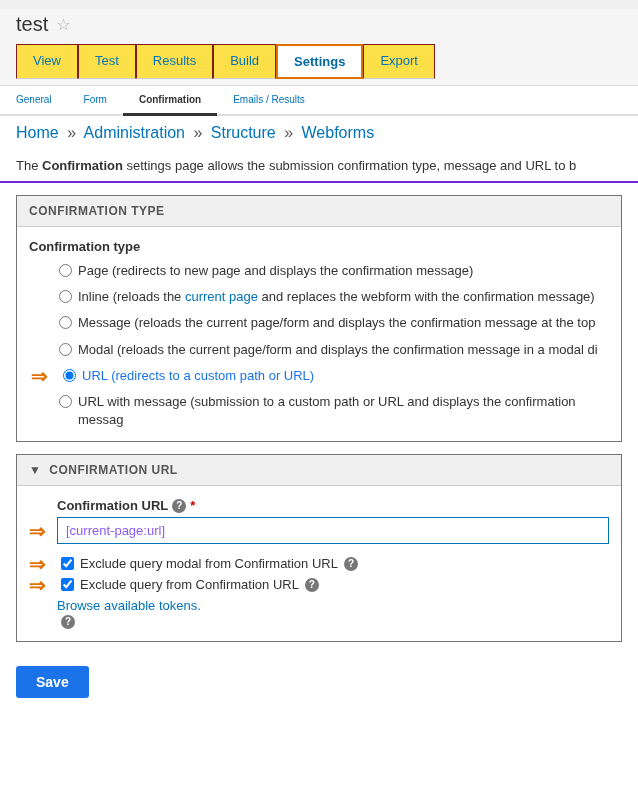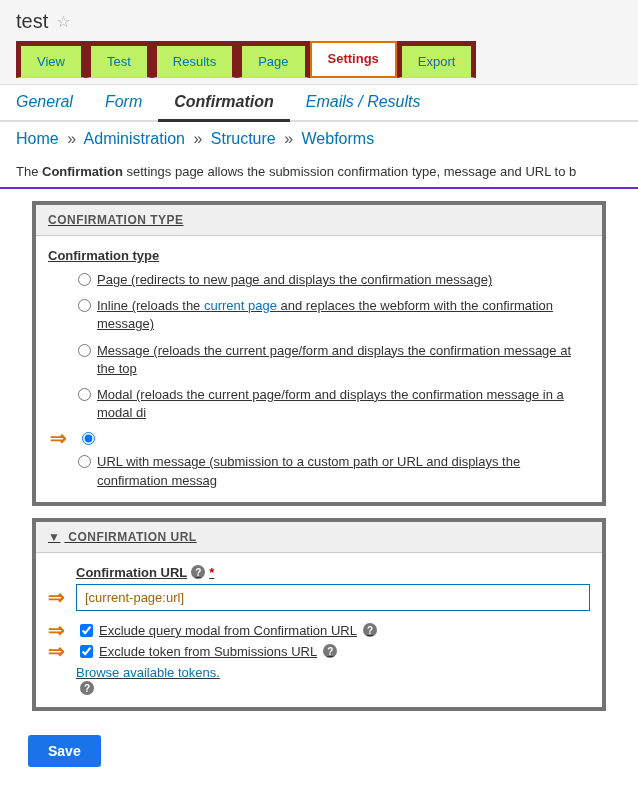--- a/index.html
+++ b/index.html
@@ -12,22 +12,23 @@
     }
 
     .page-wrapper {
       background: #fff;
       min-height: 798px;
     }
 
     
     .header {
       background: #f5f5f5;
-      padding: 10px 16px 6px;
+      padding: 4px 16px 6px;
       border-bottom: 1px solid #ddd;
+      margin-top: 9px;
     }
     .page-title-row {
       display: flex;
       align-items: center;
       gap: 8px;
       margin-bottom: 8px;
     }
     .page-title {
       font-size: 20px;
       font-weight: normal;
@@ -41,53 +42,52 @@
 
     
     .primary-tabs {
       display: flex;
       border-bottom: none;
       gap: 0;
     }
     .primary-tab {
       padding: 8px 16px;
       cursor: pointer;
-      background: #bef264;
-      border: 5px solid #7f1d1d;
+      background: #fde047;
+      border: 1px solid #7f1d1d;
       border-bottom: 1px solid #ccc;
       color: #0073bb;
       text-decoration: none;
       font-size: 13px;
     }
     .primary-tab.active-settings {
       background: #fff;
       border: 2px solid #e07000;
       border-bottom: 2px solid #e07000;
-      color: #b91c1c;
+      color: #0369a1;
       font-weight: bold;
       position: relative;
       z-index: 2;
     }
 
     
     .secondary-tabs {
       display: flex;
       border-bottom: 2px solid #ddd;
       padding: 0 0;
       background: #fff;
     }
     .secondary-tab {
       padding: 8px 16px;
       cursor: pointer;
       color: #0073bb;
       text-decoration: none;
-      font-size: 16px;
+      font-size: 10px;
       border-bottom: 3px solid transparent;
       margin-bottom: -2px;
-      font-style: italic;
     }
     .secondary-tab.active {
       color: #333;
       border-bottom: 3px solid #333;
       font-weight: bold;
     }
 
     
     .breadcrumb {
       padding: 8px 16px;
@@ -106,24 +106,23 @@
       padding: 8px 16px;
       font-size: 13px;
       color: #333;
       background: #fff;
       border-bottom: 2px solid #6d28d9;
     }
     .info-text strong { font-weight: bold; }
 
     
     .section {
-      margin: 12px 32px;
-      border: 4px solid #737373;
-      background: #fff;
-      text-decoration: underline;
+      margin: 12px 16px;
+      border: 1px solid #737373;
+      background: #fff;
     }
     .section-header {
       background: #f0f0f0;
       border-bottom: 1px solid #ccc;
       padding: 8px 12px;
       font-size: 12px;
       font-weight: bold;
       color: #555;
       letter-spacing: 0.5px;
       text-transform: uppercase;
@@ -189,21 +188,21 @@
       border-radius: 50%;
       font-size: 10px;
       font-weight: bold;
       cursor: pointer;
     }
     .text-input {
       width: 100%;
       padding: 5px 8px;
       border: 1px solid #0073bb;
       font-size: 13px;
-      color: #a16207;
+      color: #8b5cf6;
       outline: none;
       background: #fff;
     }
     .checkbox-item {
       display: flex;
       align-items: center;
       gap: 6px;
       font-size: 13px;
       margin-bottom: 6px;
       position: relative;
@@ -215,21 +214,21 @@
       font-size: 13px;
       color: #0073bb;
       text-decoration: none;
       display: flex;
       align-items: center;
       gap: 4px;
     }
 
     
     .save-section {
-      padding: 12px 28px;
+      padding: 12px 16px;
     }
     .save-btn {
       background: #1a73e8;
       color: #fff;
       border: none;
       padding: 8px 20px;
       font-size: 14px;
       border-radius: 3px;
       cursor: pointer;
       font-weight: bold;
@@ -259,21 +258,21 @@
   <div class="header">
     <div class="page-title-row">
       <span class="page-title">test</span>
       <span class="star-icon">☆</span>
     </div>
 
     <div class="primary-tabs">
       <a class="primary-tab">View</a>
       <a class="primary-tab">Test</a>
       <a class="primary-tab">Results</a>
-      <a class="primary-tab">Page</a>
+      <a class="primary-tab">Build</a>
       <a class="primary-tab active-settings">Settings</a>
       <a class="primary-tab">Export</a>
     </div>
   </div>
 
   <div class="secondary-tabs">
     <a class="secondary-tab">General</a>
     <a class="secondary-tab">Form</a>
     <a class="secondary-tab active">Confirmation</a>
     <a class="secondary-tab">Emails / Results</a>
@@ -317,20 +316,21 @@
         </div>
 
         <div class="radio-item">
           <input type="radio" name="confirmation_type" id="ct_modal" style="">
           <label for="ct_modal">Modal (reloads the current page/form and displays the confirmation message in a modal di</label>
         </div>
 
         <div class="radio-item with-arrow">
           <span class="left-arrow">⇒</span>
           <input type="radio" name="confirmation_type" id="ct_url" checked="" style="">
+          <label for="ct_url" style="color:#1a73e8;">URL (redirects to a custom path or URL)</label>
         </div>
 
         <div class="radio-item">
           <input type="radio" name="confirmation_type" id="ct_url_msg" style="">
           <label for="ct_url_msg">URL with message (submission to a custom path or URL and displays the confirmation messag</label>
         </div>
 
       </div>
     </div>
   </div>
@@ -356,21 +356,21 @@
       <div class="checkbox-item with-arrow">
         <span class="left-arrow">⇒</span>
         <input type="checkbox" id="exclude_query" checked="" style="">
         <label for="exclude_query">Exclude query modal from Confirmation URL</label>
         <span class="help-icon">?</span>
       </div>
 
       <div class="checkbox-item with-arrow">
         <span class="left-arrow">⇒</span>
         <input type="checkbox" id="exclude_token" checked="" style="">
-        <label for="exclude_token">Exclude token from Submissions URL</label>
+        <label for="exclude_token">Exclude query from Confirmation URL</label>
         <span class="help-icon">?</span>
       </div>
 
       <div style="margin-top:6px;">
         <a href="#" class="browse-link">Browse available tokens.</a>
         <span class="help-icon" style="display:inline-flex;margin-left:4px;vertical-align:middle;">?</span>
       </div>
     </div>
   </div>
 

